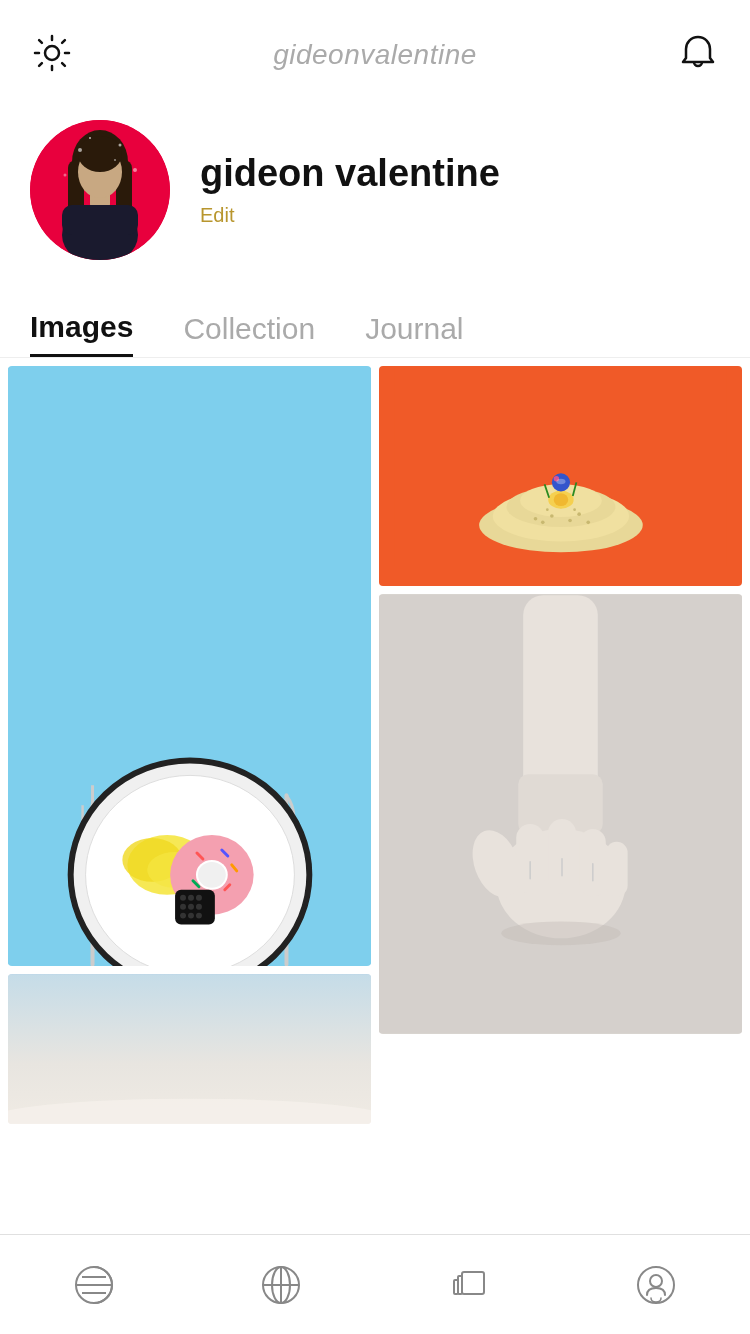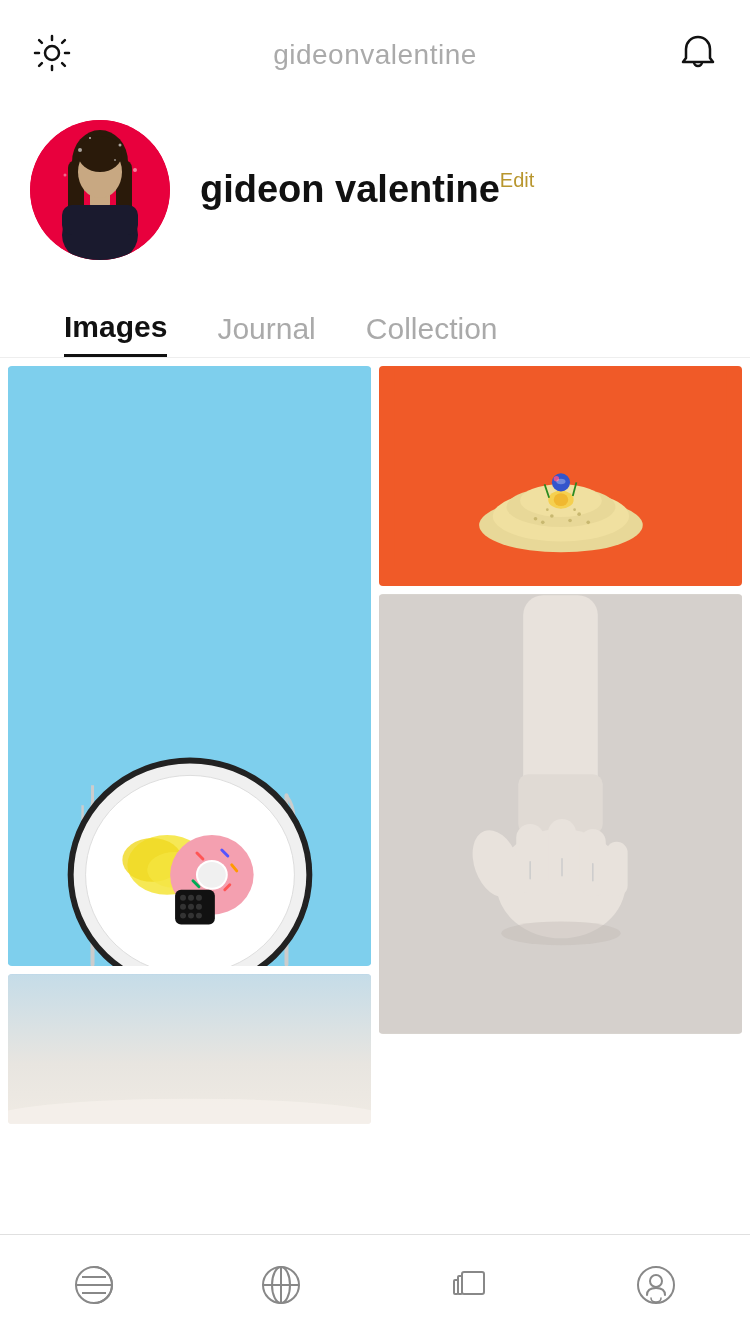--- a/index.html
+++ b/index.html
@@ -13,20 +13,21 @@
       position: relative;
     }
 
     
     .header {
       display: flex;
       align-items: center;
       justify-content: space-between;
       padding: 30px 30px 10px;
       height: 90px;
+      font-style: italic;
     }
 
     .header-title {
       font-size: 28px;
       color: #aaa;
       font-weight: 400;
       letter-spacing: 0.5px;
     }
 
     .gear-icon svg, .bell-icon svg {
@@ -48,21 +49,22 @@
       border-radius: 50%;
       background: #e8003d;
       overflow: hidden;
       flex-shrink: 0;
       position: relative;
     }
 
     
     .profile-info {
       display: flex;
-      flex-direction: row;
+      flex-direction: column;
+      gap: 10px;
     }
 
     .profile-name {
       font-size: 38px;
       font-weight: 700;
       color: #111;
       line-height: 1.1;
     }
 
     .edit-link {
@@ -87,21 +89,20 @@
       margin-right: 50px;
       cursor: pointer;
       color: #aaa;
       font-weight: 400;
     }
 
     .tab.active {
       color: #111;
       font-weight: 600;
       border-bottom: 3px solid #111;
-      margin-left: 34px;
     }
 
     
     .image-grid {
       display: grid;
       grid-template-columns: 1fr 1fr;
       gap: 8px;
       padding: 8px;
       margin-top: 0;
     }
@@ -235,22 +236,22 @@
     </svg>
   </div>
   <div class="profile-info">
     <span class="profile-name">gideon valentine</span>
     <span class="edit-link">Edit</span>
   </div>
 </section>
 
 <nav class="tabs">
   <span class="tab active">Images</span>
+  <span class="tab">Collection</span>
   <span class="tab">Journal</span>
-  <span class="tab">Collection</span>
 </nav>
 
 <main class="image-grid">
 
   <div class="grid-col">
 
     <div class="grid-image img-plate">
       <svg viewBox="0 0 365 600" width="100%" height="100%" xmlns="http://www.w3.org/2000/svg">
         <rect width="365" height="600" fill="#7ecfed"></rect>
 

